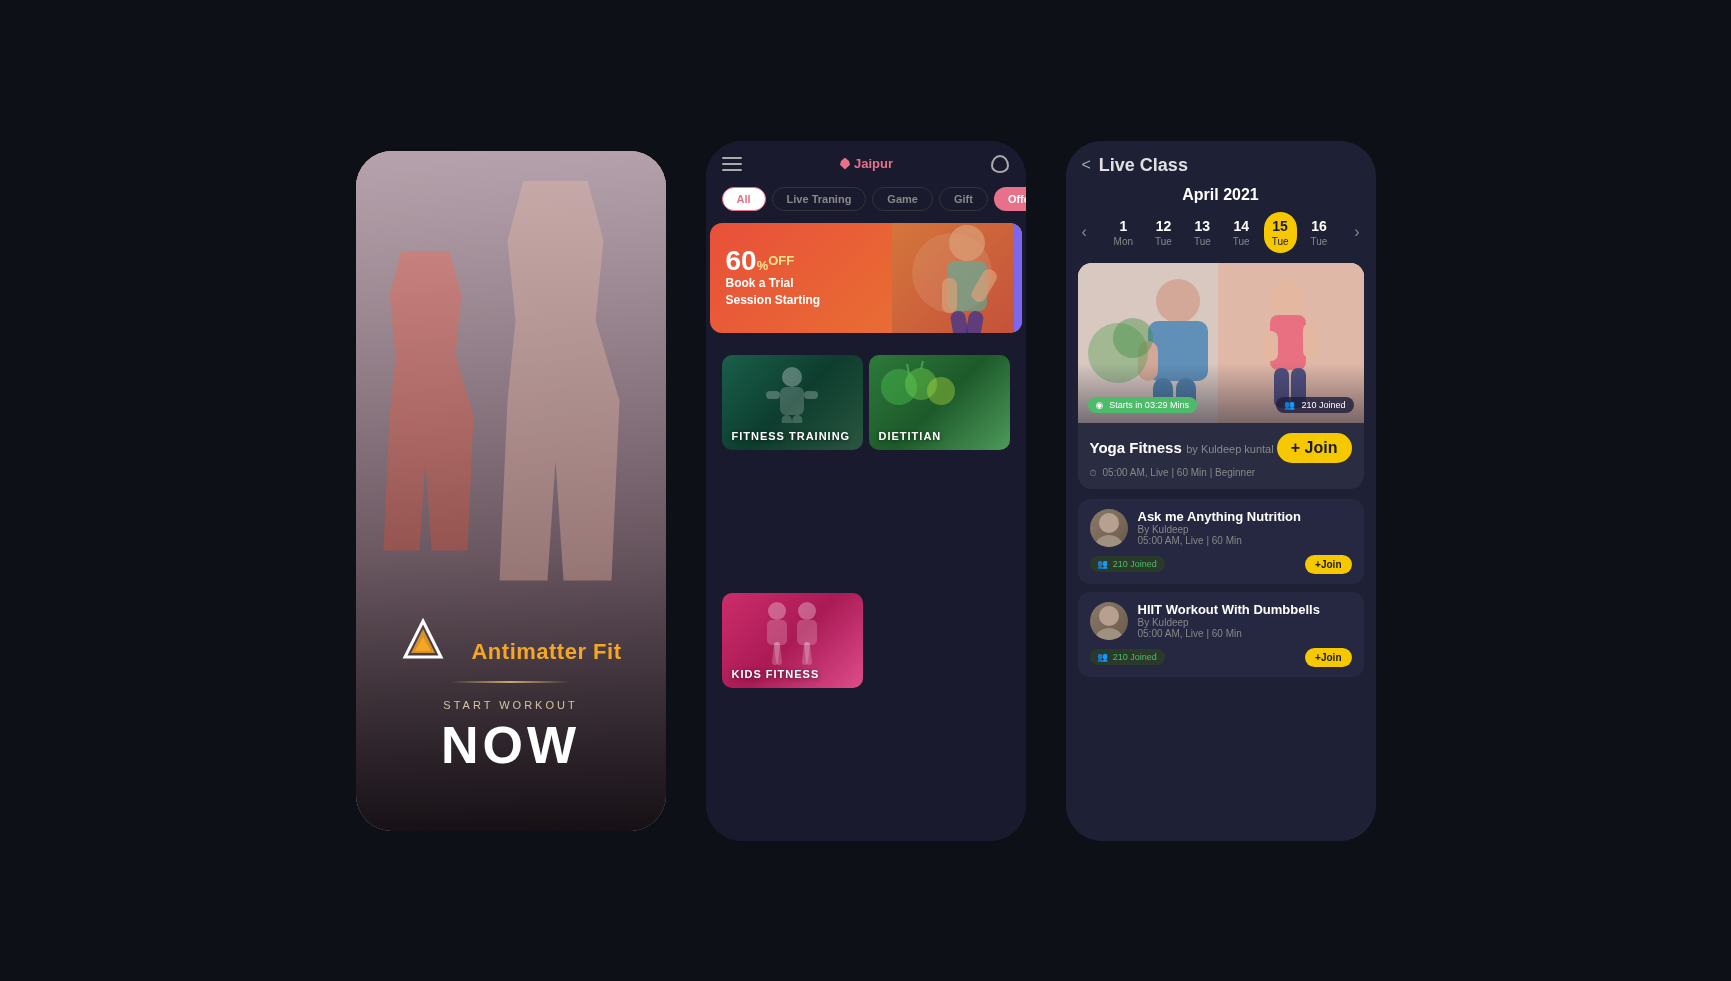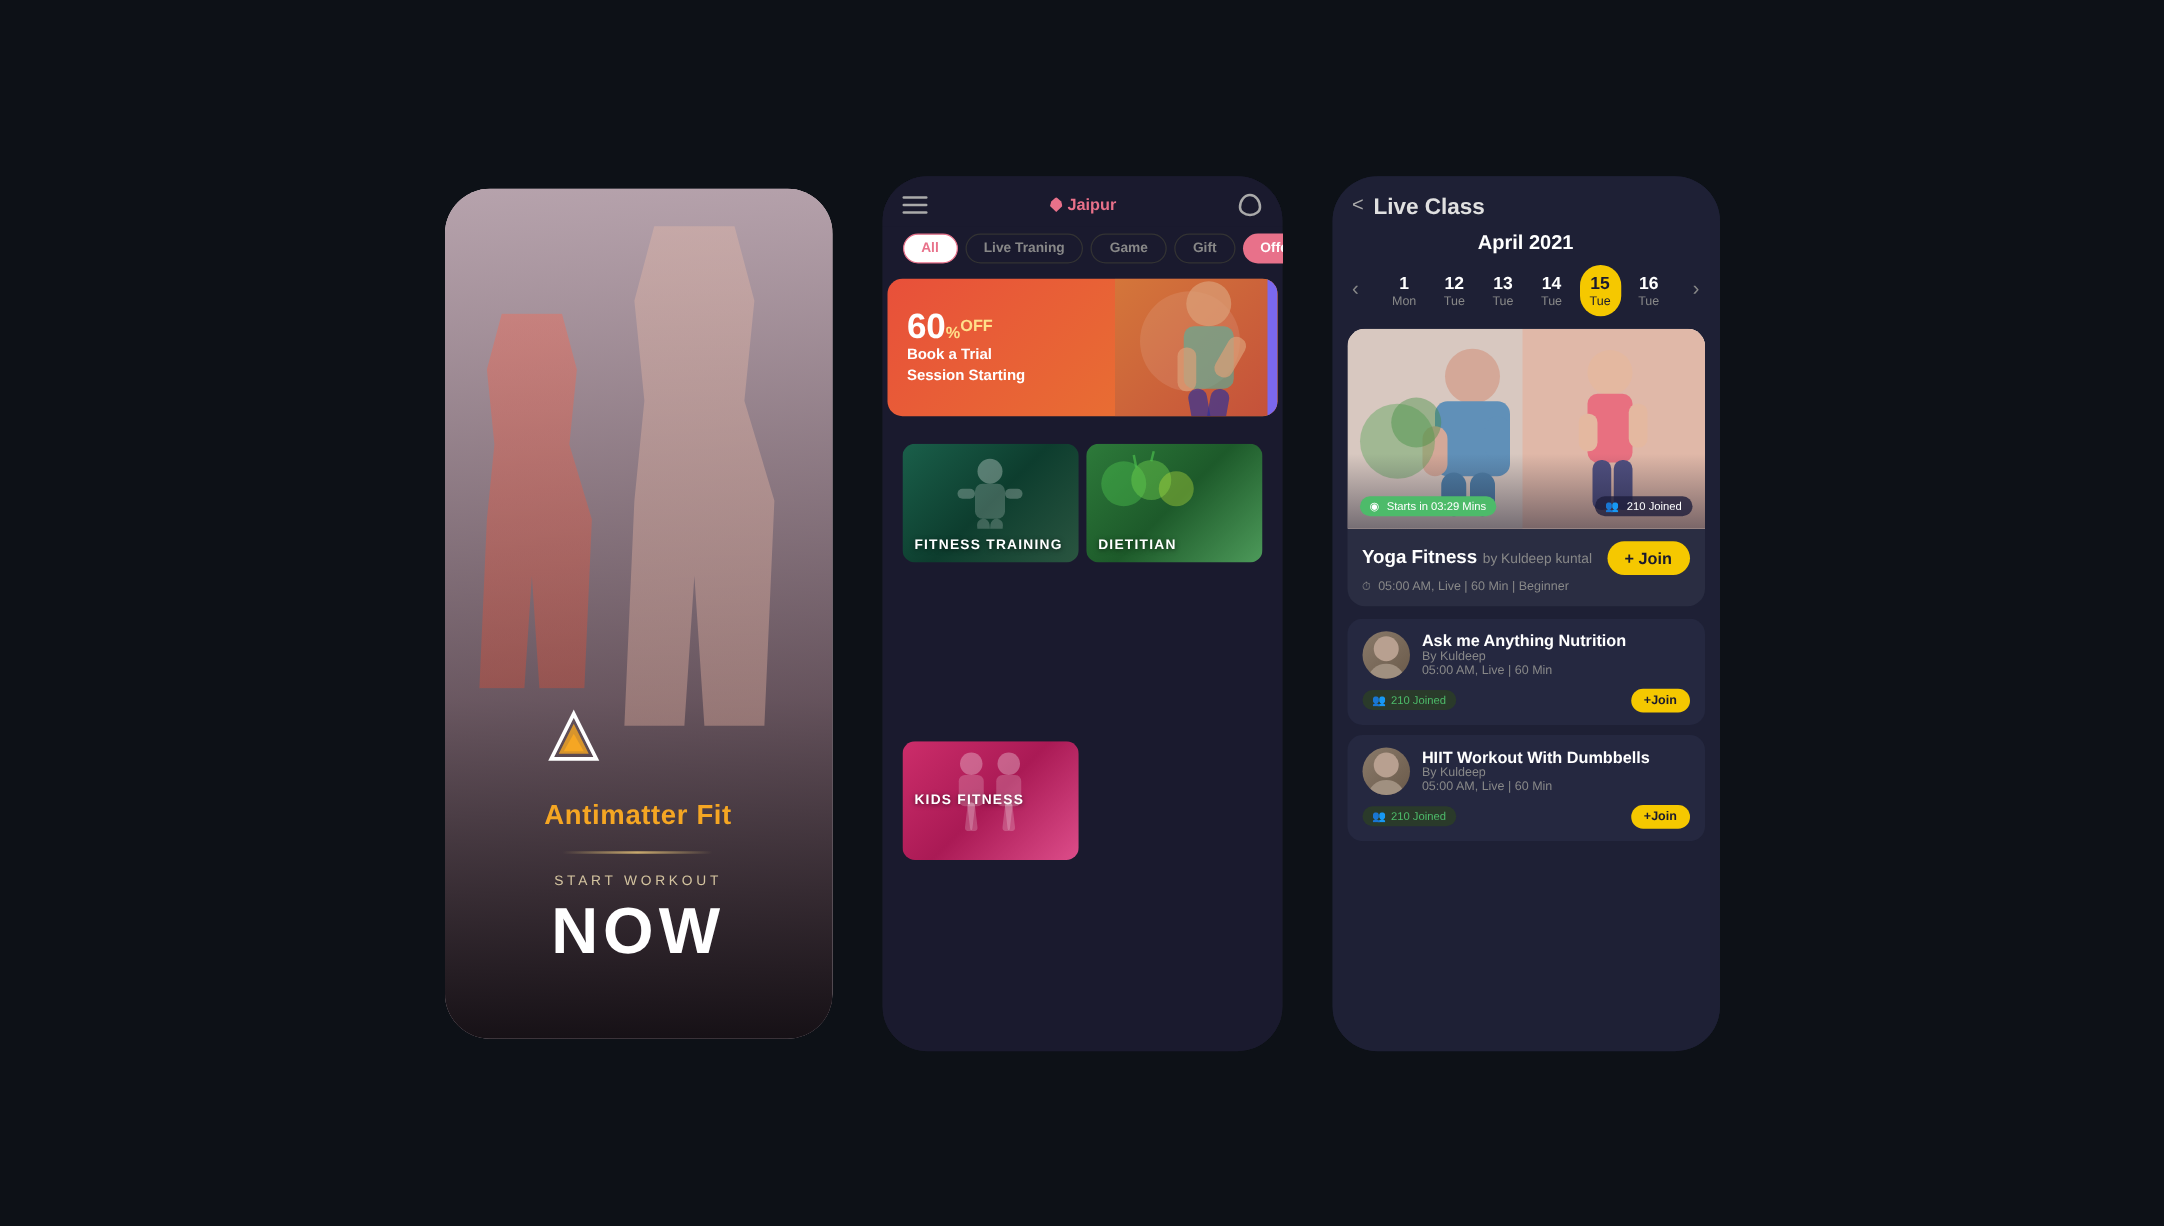--- a/index.html
+++ b/index.html
@@ -46,23 +46,22 @@
     .splash-logo-area {
       position: relative;
       z-index: 2;
       display: flex;
       flex-direction: column;
       align-items: center;
       gap: 8px;
     }
     .splash-logo {
       display: flex;
-      align-items: flex-start;
+      align-items: flex-end;
       gap: 24px;
-      flex-direction: column;
     }
     .logo-icon {
       width: 48px;
       height: 48px;
     }
     .splash-brand {
       color: #ffffff;
       font-size: 22px;
       font-weight: 700;
       letter-spacing: 0.5px;
@@ -443,21 +442,21 @@
       color: #888;
       font-size: 11px;
       font-weight: 400;
     }
     .join-btn {
       background: #f5c800;
       color: #1a1a2e;
       border: none;
       padding: 6px 14px;
       border-radius: 20px;
-      font-size: 13px;
+      font-size: 16px;
       font-weight: 700;
       cursor: pointer;
     }
     .featured-meta {
       color: #888;
       font-size: 10px;
       display: flex;
       align-items: flex-start;
       gap: 4px;
     }
@@ -672,21 +671,21 @@
             <circle cx="42" cy="25" r="16" fill="rgba(120,220,80,0.4)"></circle>
             <circle cx="62" cy="32" r="14" fill="rgba(180,220,60,0.4)"></circle>
             <line x1="30" y1="15" x2="28" y2="5" stroke="rgba(80,200,80,0.6)" stroke-width="2"></line>
             <line x1="42" y1="10" x2="44" y2="2" stroke="rgba(80,200,80,0.6)" stroke-width="2"></line>
           </svg>
           <span class="service-label">DIETITIAN</span>
         </div>
       </div>
 
       <div class="service-card">
-        <div class="service-card-bg bg-kids" style="align-items:center;padding:8px 10px;">
+        <div class="service-card-bg bg-kids" style="align-items:flex-end;padding:8px 10px;">
           <svg style="position:absolute;top:4px;left:0;right:0;margin:auto;display:block;" width="90" height="68" viewBox="0 0 90 68">
             <ellipse cx="30" cy="14" rx="9" ry="9" fill="rgba(255,255,255,0.3)"></ellipse>
             <ellipse cx="60" cy="14" rx="9" ry="9" fill="rgba(255,255,255,0.3)"></ellipse>
             <rect x="20" y="23" width="20" height="25" rx="5" fill="rgba(255,255,255,0.2)"></rect>
             <rect x="50" y="23" width="20" height="25" rx="5" fill="rgba(255,255,255,0.2)"></rect>
             <line x1="30" y1="48" x2="28" y2="65" stroke="rgba(255,255,255,0.2)" stroke-width="6" stroke-linecap="round"></line>
             <line x1="30" y1="48" x2="32" y2="65" stroke="rgba(255,255,255,0.2)" stroke-width="6" stroke-linecap="round"></line>
             <line x1="60" y1="48" x2="58" y2="65" stroke="rgba(255,255,255,0.2)" stroke-width="6" stroke-linecap="round"></line>
             <line x1="60" y1="48" x2="62" y2="65" stroke="rgba(255,255,255,0.2)" stroke-width="6" stroke-linecap="round"></line>
           </svg>

